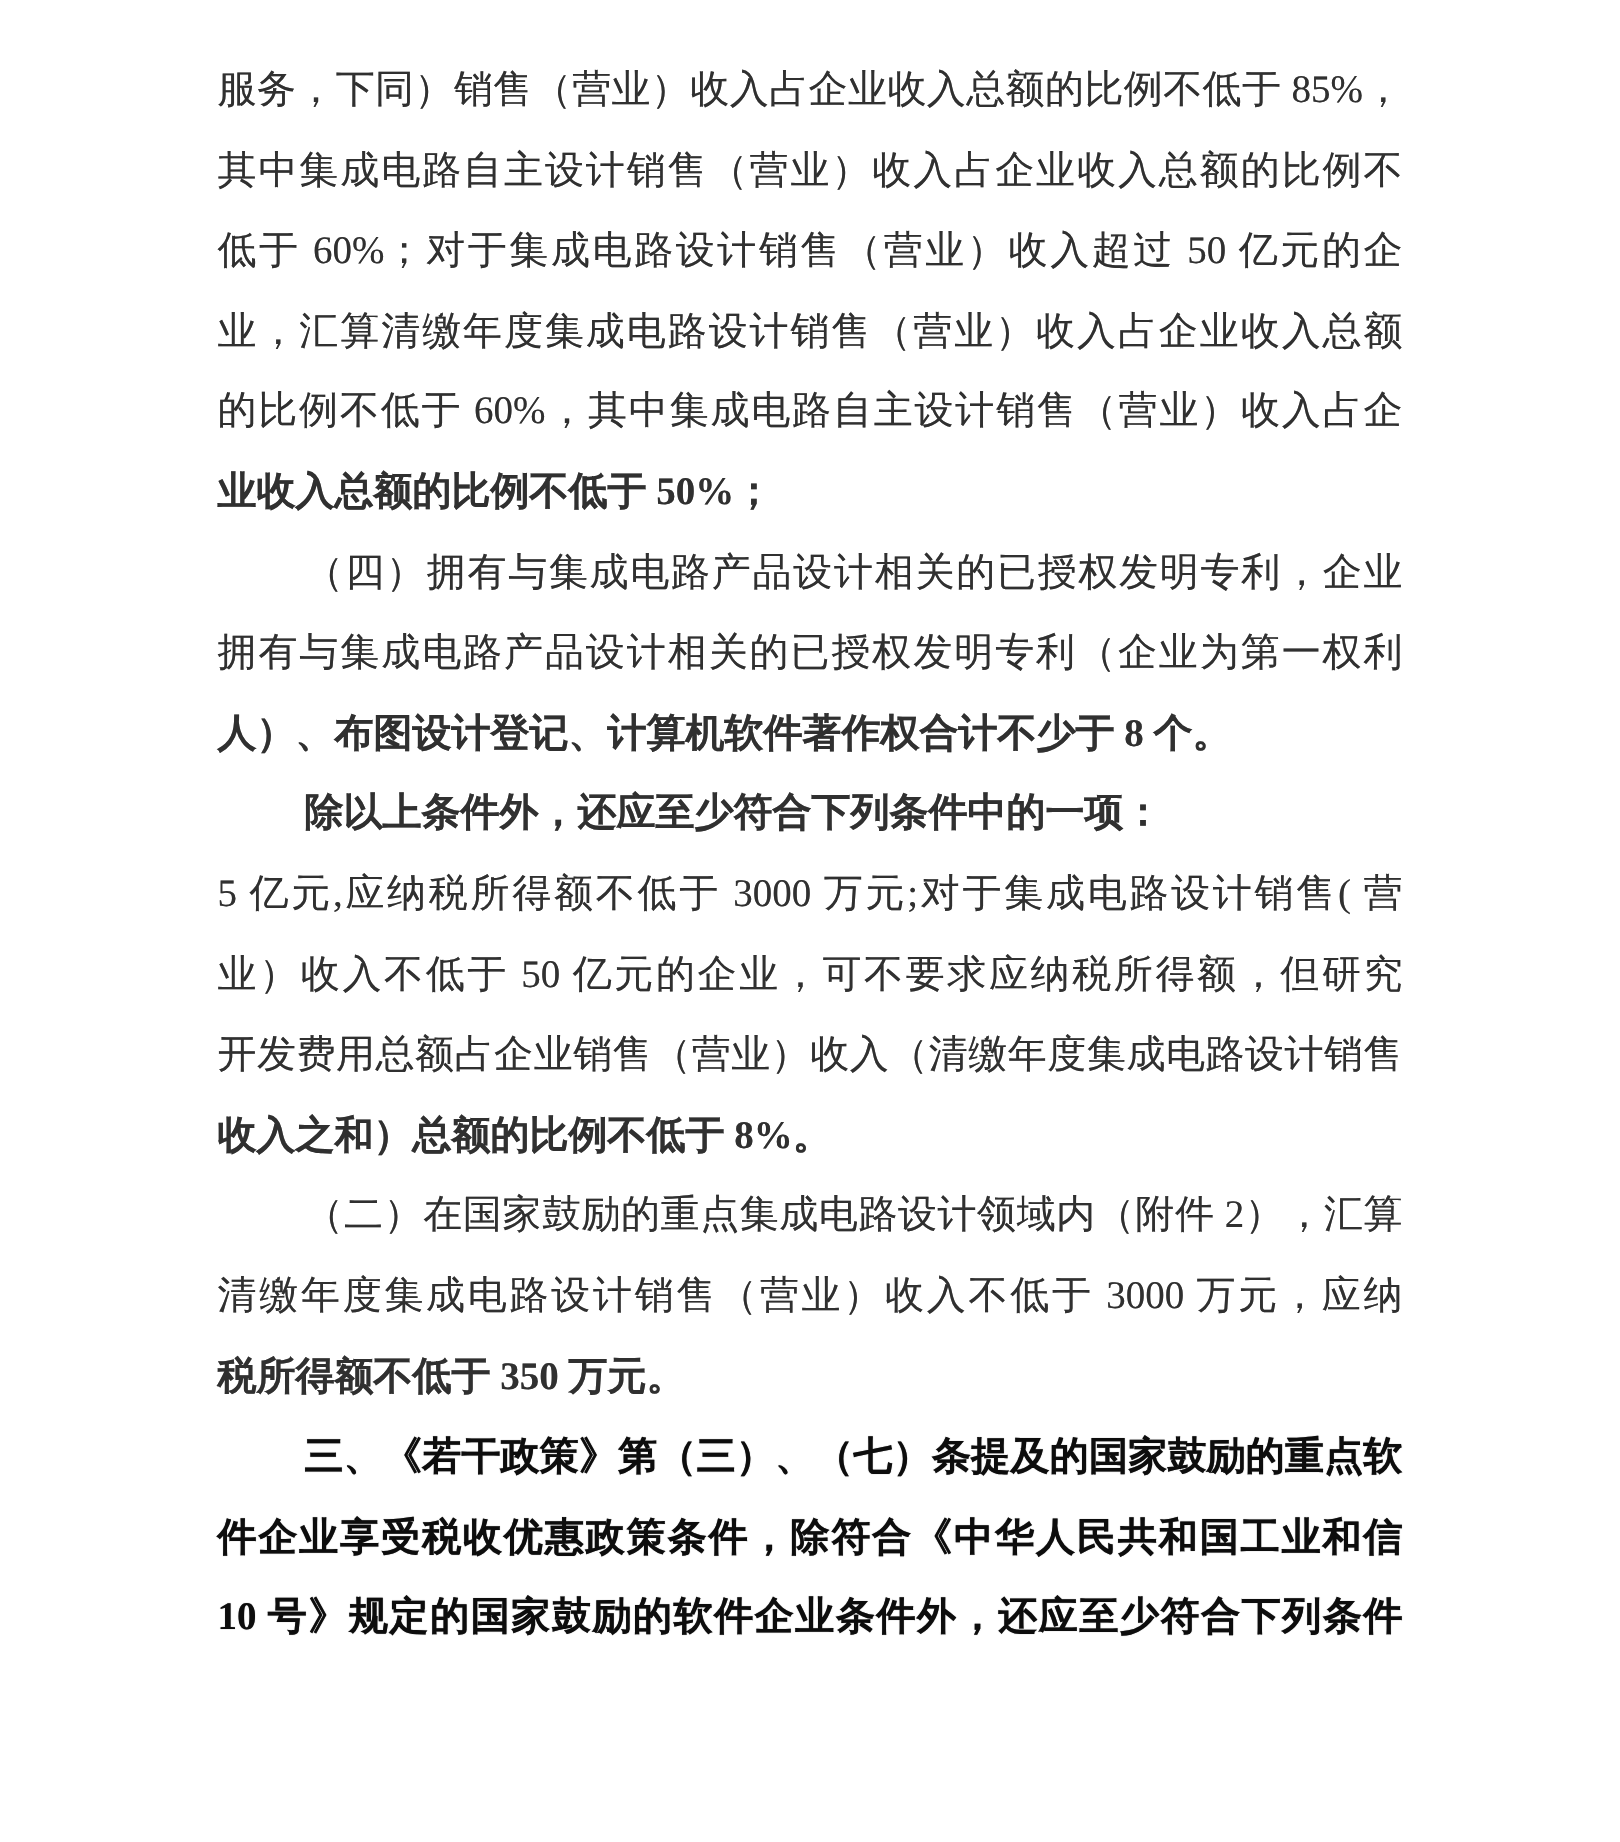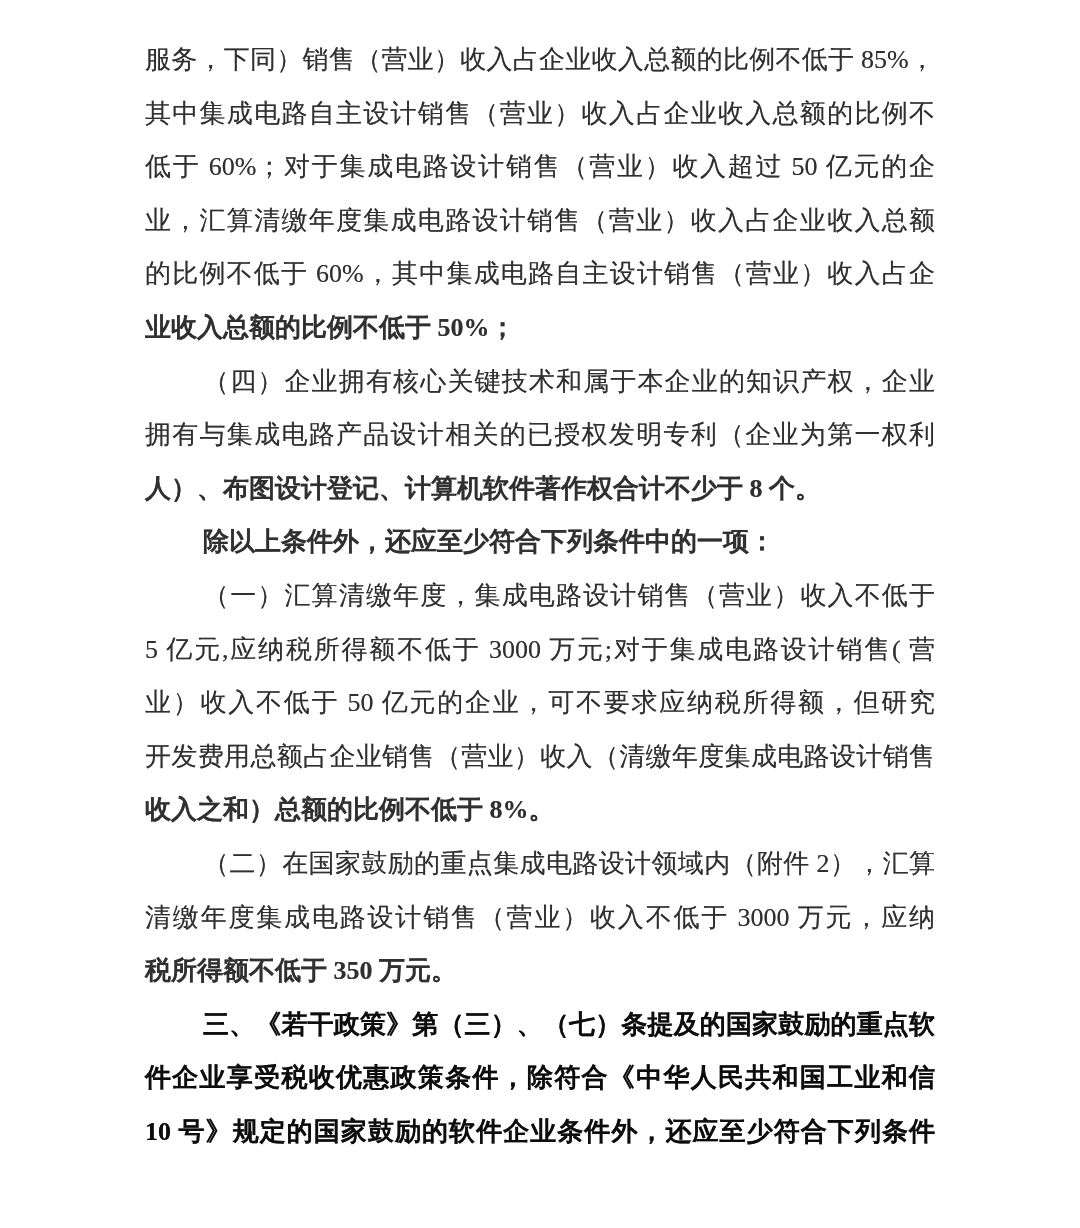--- a/index.html
+++ b/index.html
@@ -54,25 +54,24 @@
 <body>
 
 <main class="page">
   <div class="text-block" id="doc-lines">
       <div class="doc-line">服务，下同）销售（营业）收入占企业收入总额的比例不低于 85%，</div>
       <div class="doc-line">其中集成电路自主设计销售（营业）收入占企业收入总额的比例不</div>
       <div class="doc-line">低于 60%；对于集成电路设计销售（营业）收入超过 50 亿元的企</div>
       <div class="doc-line">业，汇算清缴年度集成电路设计销售（营业）收入占企业收入总额</div>
       <div class="doc-line">的比例不低于 60%，其中集成电路自主设计销售（营业）收入占企</div>
       <div class="doc-line end">业收入总额的比例不低于 50%；</div>
-      <div class="doc-line indent">（四）企业拥有核心关键技术和属于本企业的知识产权，企业</div>
+      <div class="doc-line indent">（四）拥有与集成电路产品设计相关的已授权发明专利，企业</div>
       <div class="doc-line">拥有与集成电路产品设计相关的已授权发明专利（企业为第一权利</div>
       <div class="doc-line end">人）、布图设计登记、计算机软件著作权合计不少于 8 个。</div>
       <div class="doc-line end indent">除以上条件外，还应至少符合下列条件中的一项：</div>
-      <div class="doc-line indent">（一）汇算清缴年度，集成电路设计销售（营业）收入不低于</div>
       <div class="doc-line">5 亿元,应纳税所得额不低于 3000 万元;对于集成电路设计销售( 营</div>
       <div class="doc-line">业）收入不低于 50 亿元的企业，可不要求应纳税所得额，但研究</div>
       <div class="doc-line">开发费用总额占企业销售（营业）收入（清缴年度集成电路设计销售</div>
       <div class="doc-line end">收入之和）总额的比例不低于 8%。</div>
       <div class="doc-line indent">（二）在国家鼓励的重点集成电路设计领域内（附件 2），汇算</div>
       <div class="doc-line">清缴年度集成电路设计销售（营业）收入不低于 3000 万元，应纳</div>
       <div class="doc-line end">税所得额不低于 350 万元。</div>
       <div class="doc-line indent bold">三、《若干政策》第（三）、（七）条提及的国家鼓励的重点软</div>
       <div class="doc-line bold">件企业享受税收优惠政策条件，除符合《中华人民共和国工业和信</div>
       <div class="doc-line bold">10 号》规定的国家鼓励的软件企业条件外，还应至少符合下列条件</div>

